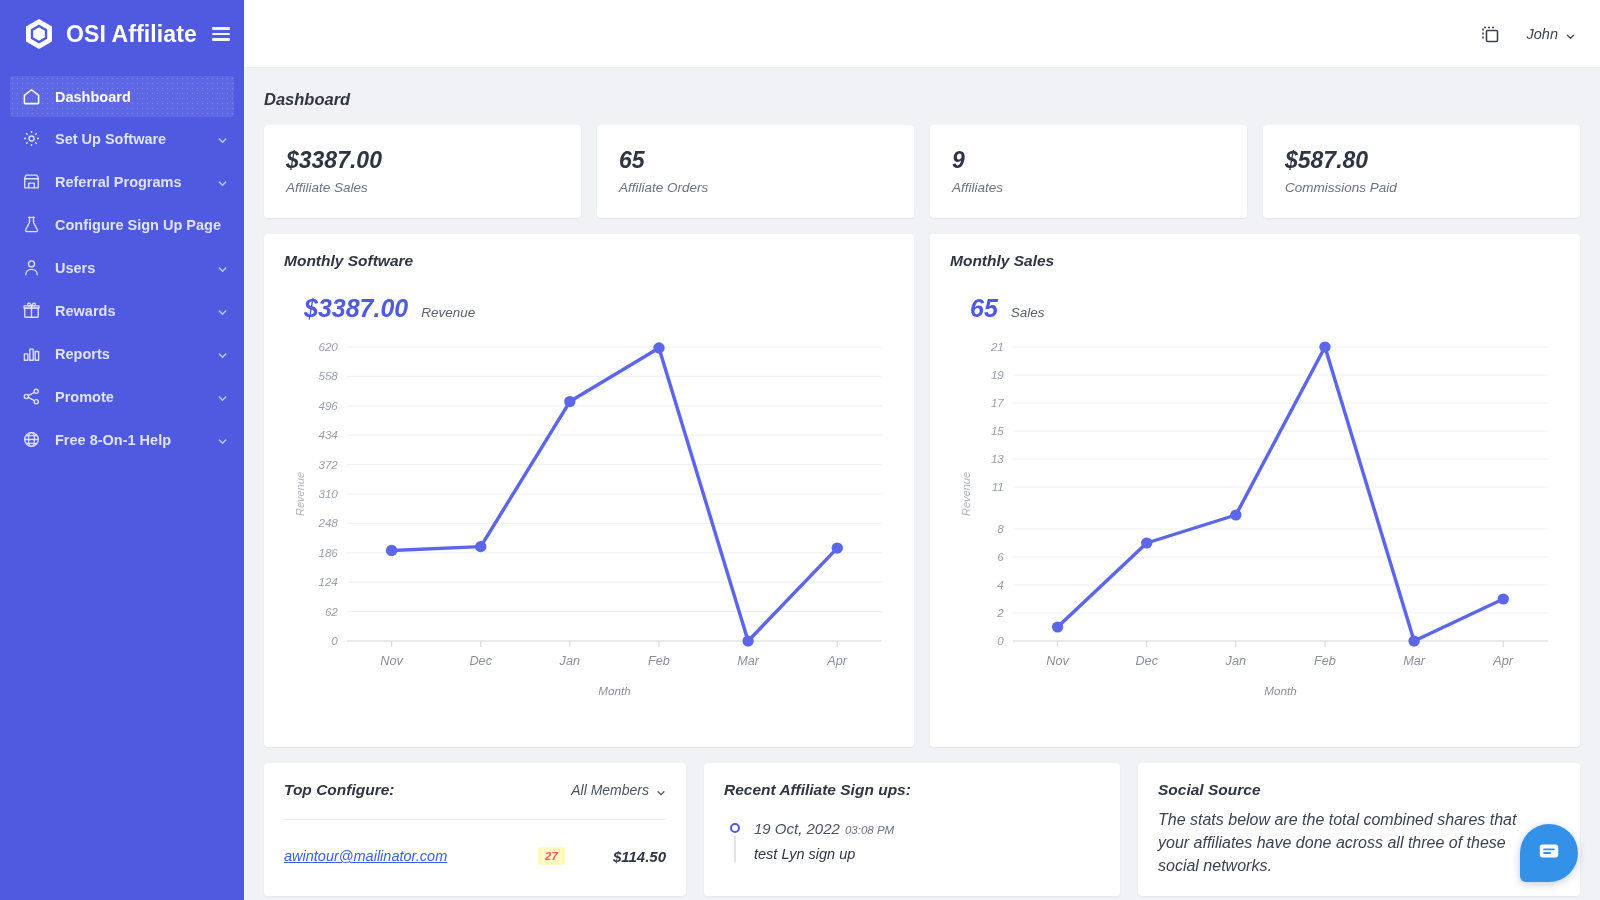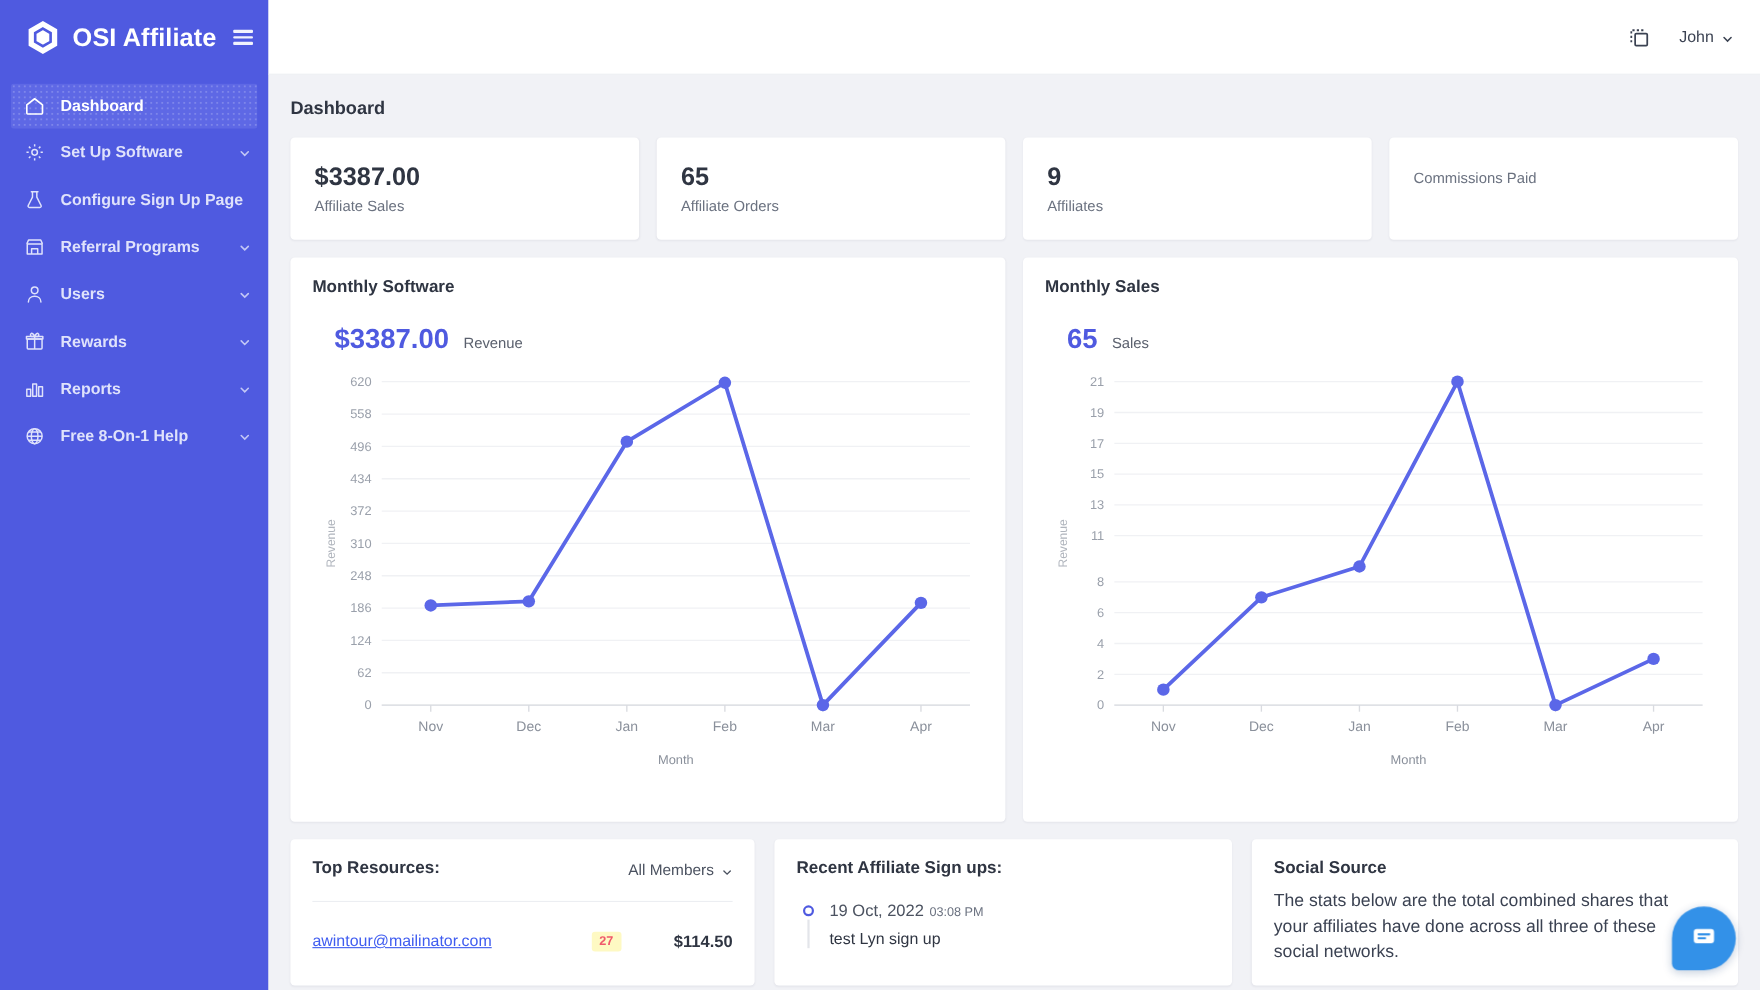--- a/index.html
+++ b/index.html
@@ -44,21 +44,21 @@
     background-color: #5e68e5;
     background-image: radial-gradient(rgba(255,255,255,.20) 0.8px, transparent 0.9px);
     background-size: 5px 5px;
     color: #ffffff;
     margin: 0 10px; border-radius: 3px; padding-left: 12px;
     height: 41px;
   }
   .nav-item.active .nv-lb { font-weight: 700; }
 
   
-  .main { flex: 1; height: 900px; display: flex; flex-direction: column; overflow: hidden; }
+  .main { flex: 1; height: 900px; display: flex; flex-direction: column; overflow: hidden; font-style: italic; }
   .topbar {
     height: 68px; min-height: 68px; background: #fff;
     display: flex; align-items: center; justify-content: flex-end;
     padding: 0 24px; gap: 26px;
     border-bottom: 1px solid #eceef2;
   }
   .topbar-icon { width: 22px; height: 22px; cursor: pointer; }
   .user-menu { display: flex; align-items: center; gap: 7px; cursor: pointer; }
   .user-name { font-size: 14.5px; color: #3b4252; font-weight: 400; }
   .user-chev { width: 11px; height: 11px; }
@@ -185,42 +185,42 @@
         <span class="nv-lb">Set Up Software</span>
         <span class="nv-ch">
           <svg viewBox="0 0 12 12" width="11" height="11" fill="none" stroke="#dfe2fb" stroke-width="1.6" stroke-linecap="round">
               <path d="M2.5 4.3 L6 7.8 L9.5 4.3"></path>
             </svg>
         </span>
       </div>
 
       <div class="nav-item">
         <span class="nv-ic">
-          <svg viewBox="0 0 24 24" width="19" height="19" fill="none" stroke="#dfe2fb" stroke-width="1.7" stroke-linecap="round" stroke-linejoin="round">
-              <path d="M9.5 3v6.2L4.8 18.4A1.6 1.6 0 0 0 6.2 21h11.6a1.6 1.6 0 0 0 1.4-2.6L14.5 9.2V3"></path>
-              <path d="M8.2 3h7.6"></path>
-            </svg>
-        </span>
-        <span class="nv-lb">Configure Sign Up Page</span>
-      </div>
-
-      <div class="nav-item">
-        <span class="nv-ic">
           <svg viewBox="0 0 24 24" width="19" height="19" fill="none" stroke="#dfe2fb" stroke-width="1.7" stroke-linejoin="round">
               <path d="M3.5 8.5h17V20h-17z"></path>
               <path d="M3 8.5 5 4h14l2 4.5"></path>
               <path d="M8.5 20v-6h7v6"></path>
             </svg>
         </span>
         <span class="nv-lb">Referral Programs</span>
         <span class="nv-ch">
           <svg viewBox="0 0 12 12" width="11" height="11" fill="none" stroke="#dfe2fb" stroke-width="1.6" stroke-linecap="round">
               <path d="M2.5 4.3 L6 7.8 L9.5 4.3"></path>
             </svg>
         </span>
+      </div>
+
+      <div class="nav-item">
+        <span class="nv-ic">
+          <svg viewBox="0 0 24 24" width="19" height="19" fill="none" stroke="#dfe2fb" stroke-width="1.7" stroke-linecap="round" stroke-linejoin="round">
+              <path d="M9.5 3v6.2L4.8 18.4A1.6 1.6 0 0 0 6.2 21h11.6a1.6 1.6 0 0 0 1.4-2.6L14.5 9.2V3"></path>
+              <path d="M8.2 3h7.6"></path>
+            </svg>
+        </span>
+        <span class="nv-lb">Configure Sign Up Page</span>
       </div>
 
       <div class="nav-item">
         <span class="nv-ic">
           <svg viewBox="0 0 24 24" width="19" height="19" fill="none" stroke="#dfe2fb" stroke-width="1.7" stroke-linecap="round">
               <circle cx="12" cy="7.5" r="3.8"></circle>
               <path d="M4.8 21c0-4 3.2-6.6 7.2-6.6s7.2 2.6 7.2 6.6"></path>
             </svg>
         </span>
         <span class="nv-lb">Users</span>
@@ -258,20 +258,36 @@
             </svg>
         </span>
         <span class="nv-lb">Reports</span>
         <span class="nv-ch">
           <svg viewBox="0 0 12 12" width="11" height="11" fill="none" stroke="#dfe2fb" stroke-width="1.6" stroke-linecap="round">
               <path d="M2.5 4.3 L6 7.8 L9.5 4.3"></path>
             </svg>
         </span>
       </div>
 
+      <div class="nav-item">
+        <span class="nv-ic">
+          <svg viewBox="0 0 24 24" width="19" height="19" fill="none" stroke="#dfe2fb" stroke-width="1.7">
+              <circle cx="18" cy="5.5" r="2.6"></circle>
+              <circle cx="5.5" cy="12" r="2.6"></circle>
+              <circle cx="18" cy="18.5" r="2.6"></circle>
+              <path d="M7.9 10.8 15.6 6.8M7.9 13.2 15.6 17.2"></path>
+            </svg>
+        </span>
+        <span class="nv-lb">Promote</span>
+        <span class="nv-ch">
+          <svg viewBox="0 0 12 12" width="11" height="11" fill="none" stroke="#dfe2fb" stroke-width="1.6" stroke-linecap="round">
+              <path d="M2.5 4.3 L6 7.8 L9.5 4.3"></path>
+            </svg>
+        </span>
+      </div>
 
 
       <div class="nav-item">
         <span class="nv-ic">
           <svg viewBox="0 0 24 24" width="19" height="19" fill="none" stroke="#dfe2fb" stroke-width="1.7">
               <circle cx="12" cy="12" r="8.6"></circle>
               <ellipse cx="12" cy="12" rx="3.8" ry="8.6"></ellipse>
               <path d="M3.6 12h16.8M5 7.2h14M5 16.8h14"></path>
             </svg>
         </span>
@@ -316,20 +332,21 @@
         </div>
         <div class="stat-card">
           <div class="stat-value">65</div>
           <div class="stat-label">Affiliate Orders</div>
         </div>
         <div class="stat-card">
           <div class="stat-value">9</div>
           <div class="stat-label">Affiliates</div>
         </div>
         <div class="stat-card">
+          <div class="stat-value">$587.80</div>
           <div class="stat-label">Commissions Paid</div>
         </div>
       </section>
 
       <section class="charts">
         <div class="chart-card">
           <div class="chart-title">Monthly Software</div>
           <div class="chart-kpi">
             <span class="chart-kpi-value">$3387.00</span>
             <span class="chart-kpi-label">Revenue</span>
@@ -438,21 +455,21 @@
                 <circle cx="544.1666666666667" cy="266" r="5.6" fill="#5b67e8"></circle>
               </svg>
           </div>
         </div>
       </section>
 
       <section class="bottom">
 
         <div class="panel p-affiliates">
           <div class="panel-head">
-            <span class="panel-title">Top Resources:</span>
+            <span class="panel-title">Top Configure:</span>
             <span class="select-inline">
               <span>All Members</span>
               <span class="select-chev">
                 <svg viewBox="0 0 12 12" width="10" height="10" fill="none" stroke="#4b5260" stroke-width="1.5" stroke-linecap="round">
                     <path d="M2.5 4.5 L6 8 L9.5 4.5"></path>
                   </svg>
               </span>
             </span>
           </div>
           <div class="aff-row">

